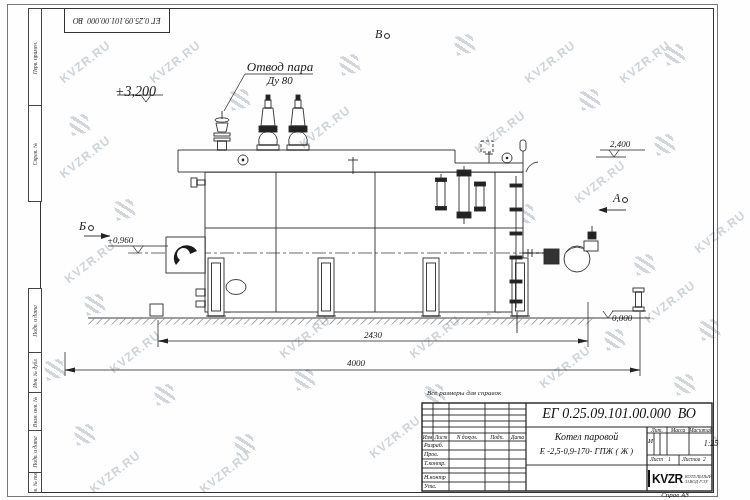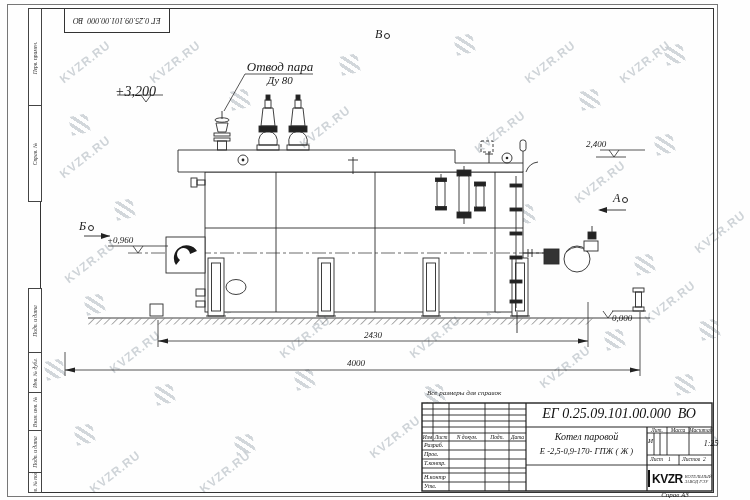--- a/index.html
+++ b/index.html
@@ -339,21 +339,21 @@
           <line x1="660" y1="433" x2="660" y2="455"></line>
         <line x1="679" y1="455" x2="679" y2="465"></line>
       </g>
     </g>
   </svg>
 
   <div class="lbl c" style="left:240px;top:59px;width:80px;font-size:13px">Отвод пара</div>
   <div class="lbl c" style="left:240px;top:74px;width:80px;font-size:11px">Ду 80</div>
 
   <div class="lbl" style="left:115px;top:84px;font-size:14px">+3,200</div>
-  <div class="lbl" style="left:586px;top:139px;font-size:9px">2,400</div>
+  <div class="lbl" style="left:610px;top:139px;font-size:9px">2,400</div>
   <div class="lbl" style="left:107px;top:235px;font-size:9px">+0,960</div>
   <div class="lbl" style="left:612px;top:313px;font-size:9px">0,000</div>
 
   <div class="lbl c" style="left:353px;top:330px;width:40px;font-size:9px">2430</div>
   <div class="lbl c" style="left:336px;top:358px;width:40px;font-size:9px">4000</div>
 
   <div class="lbl" style="left:79px;top:219px;font-size:12px"><span>Б</span><span class="ref-mark"></span></div>
   <div class="lbl" style="left:613px;top:191px;font-size:12px"><span>А</span><span class="ref-mark"></span></div>
   <div class="lbl" style="left:375px;top:27px;font-size:12px"><span>В</span><span class="ref-mark"></span></div>
 

